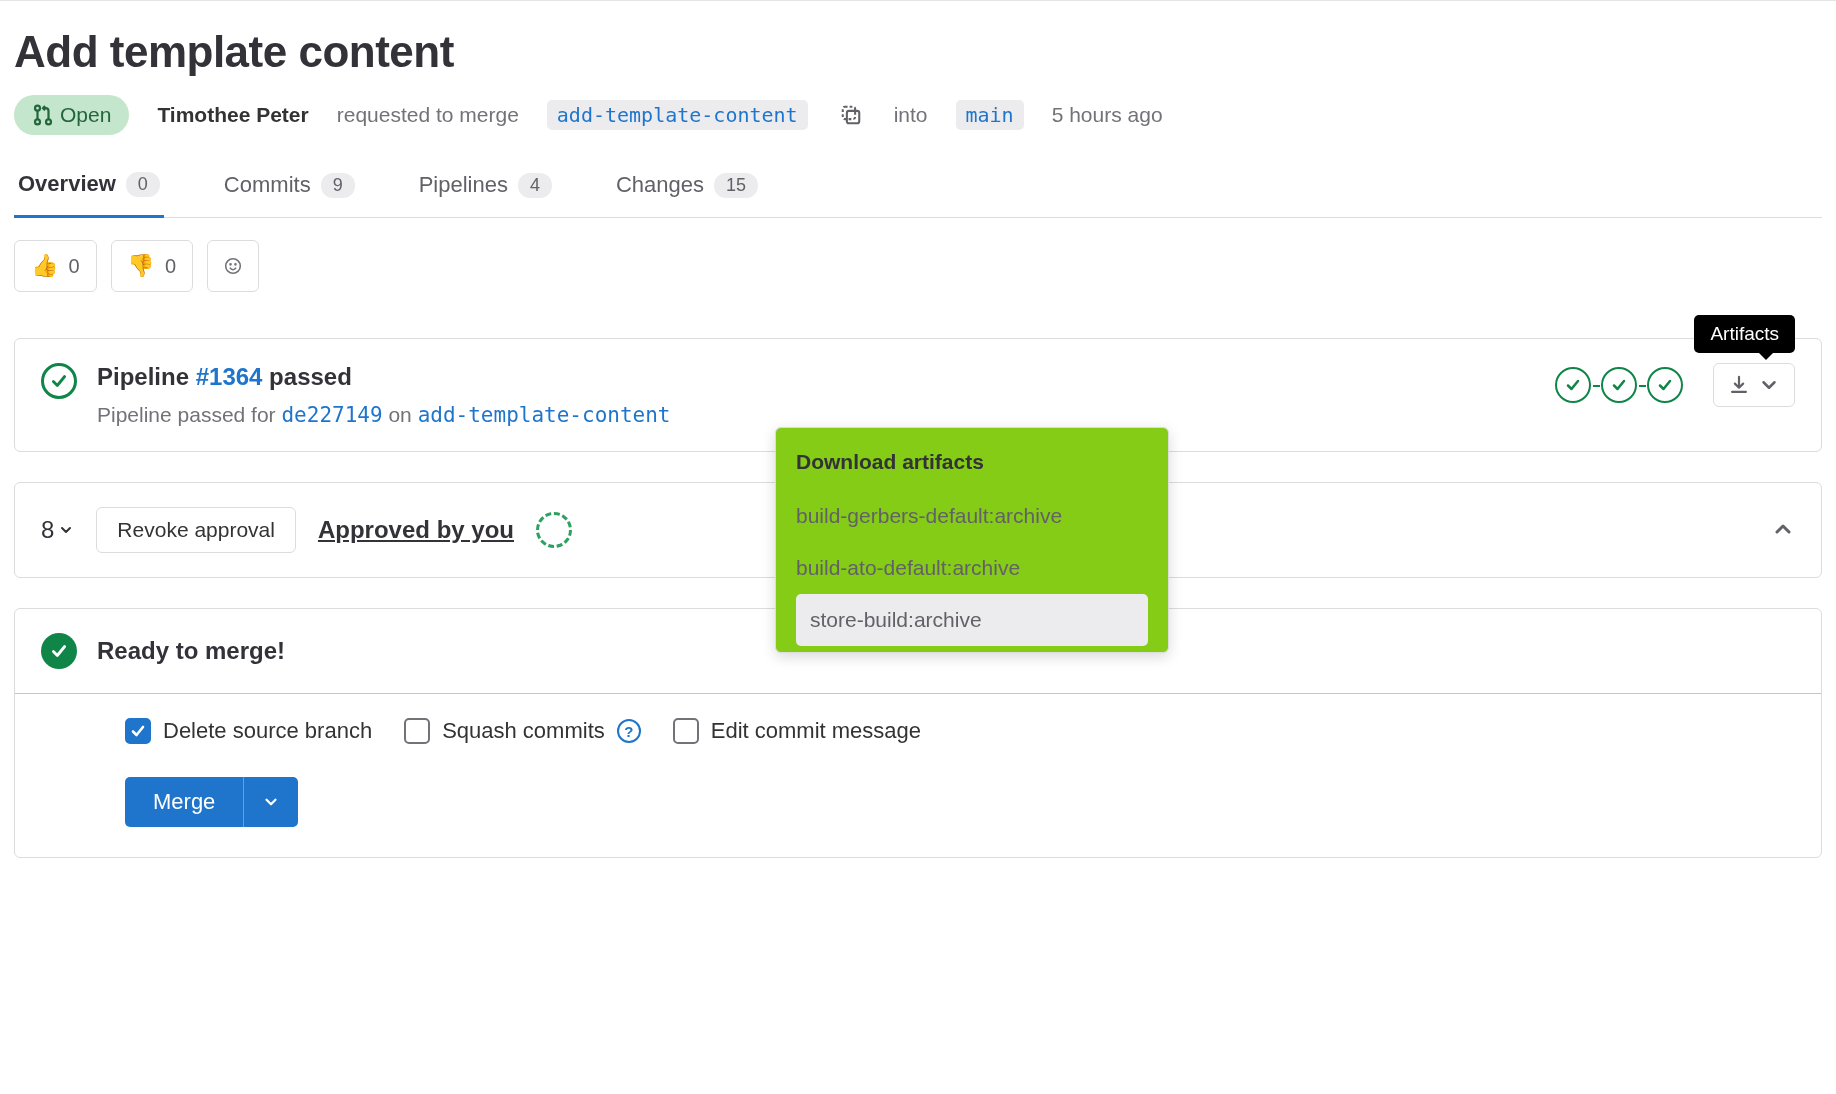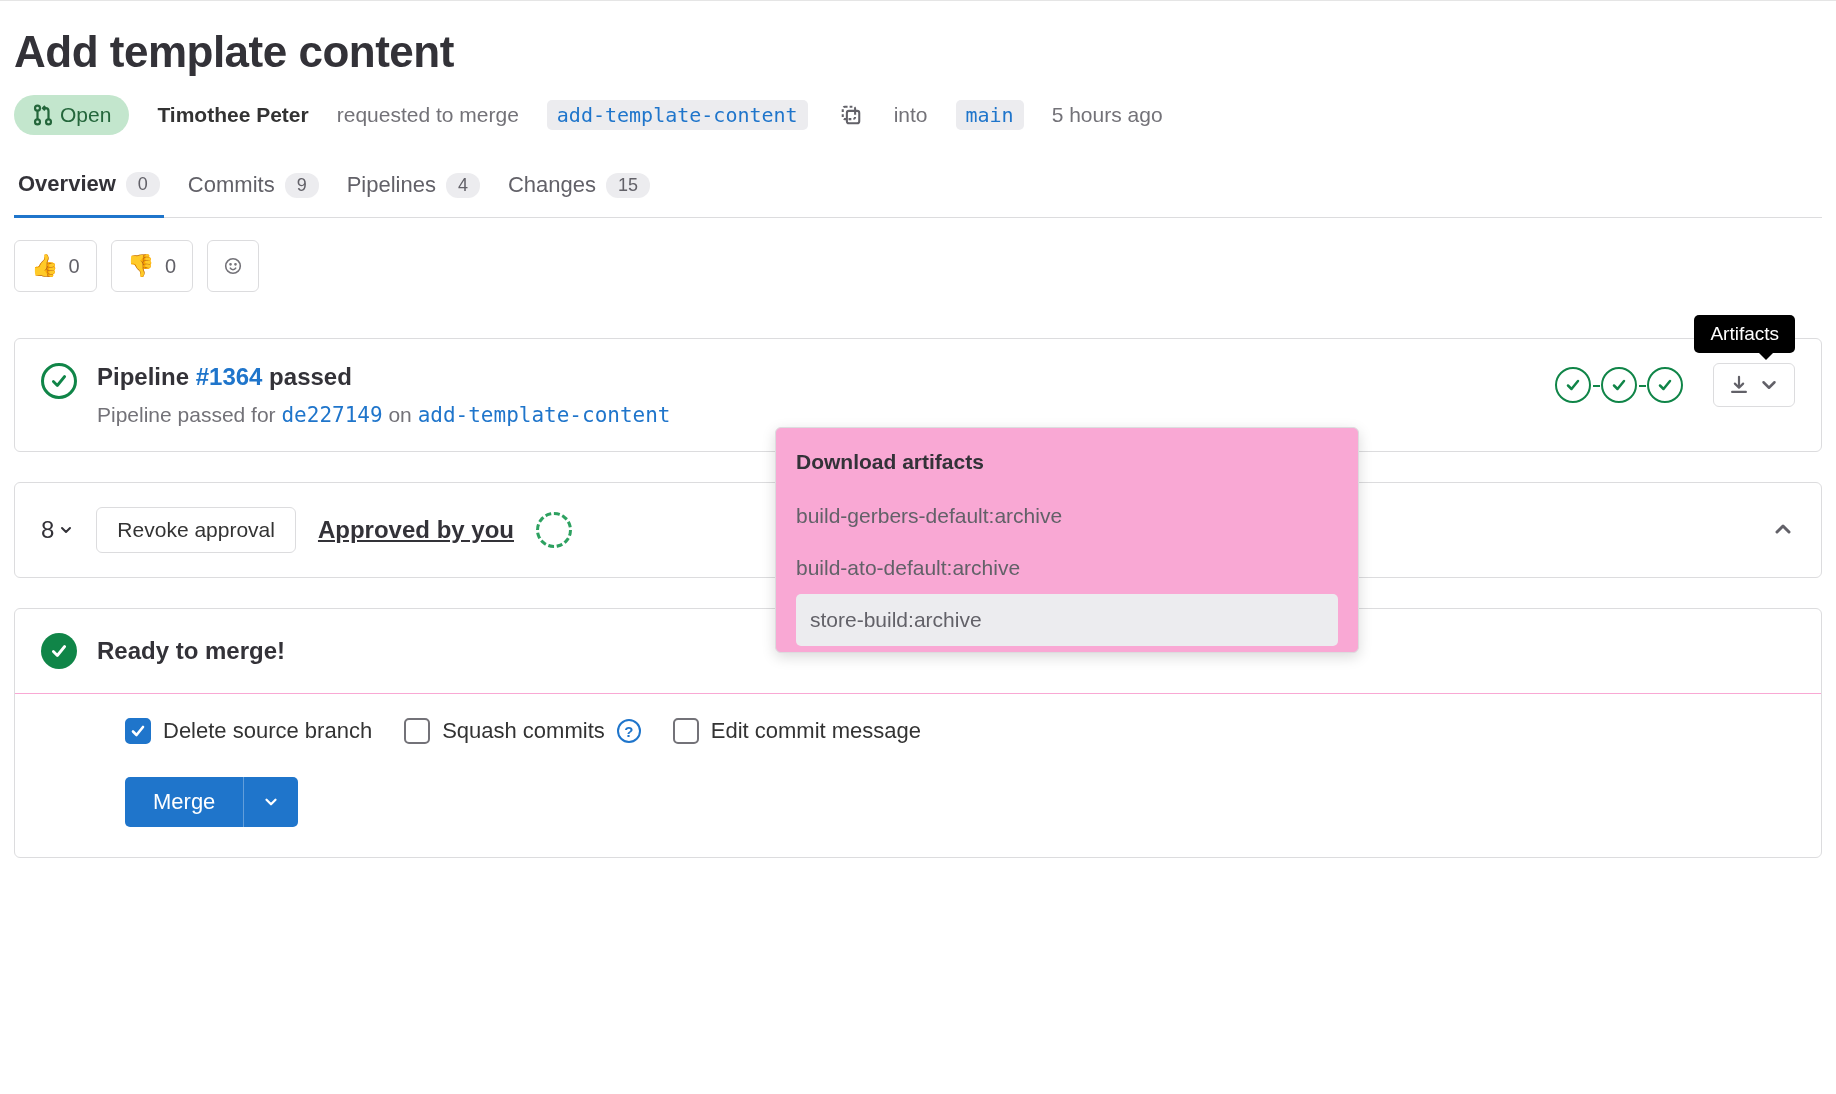--- a/index.html
+++ b/index.html
@@ -25,21 +25,21 @@
 .branch-chip {
   font-family: "SFMono-Regular", Consolas, monospace;
   background: #ececef; color: #1f75cb; border-radius: 5px;
   padding: 3px 10px; font-size: 20px; display:inline-block;
 }
 .branch-chip.main { color:#1f75cb; }
 .copy-btn { display:inline-flex; align-items:center; justify-content:center; width:30px; height:30px; color:#626168; }
 .copy-btn svg { width:22px; height:22px; }
 
 .tabs {
-  display: flex; gap: 20px; border-bottom: 1px solid #dcdcde; margin-bottom: 22px;
+  display: flex; gap: 56px; border-bottom: 1px solid #dcdcde; margin-bottom: 22px;
 }
 .tab { display:flex; align-items:center; gap:10px; padding: 0 4px 18px 4px; font-size:22px; color:#626168; cursor:pointer; }
 .tab.active { color:#333238; font-weight:700; border-bottom: 3px solid #1f75cb; margin-bottom:-1px; }
 .count-pill { background:#ececef; color:#626168; border-radius:12px; padding:2px 12px; font-size:18px; font-weight:500; min-width:30px; text-align:center; }
 
 .reaction-row { display:flex; gap:14px; margin-bottom: 46px; }
 .reaction-btn { display:inline-flex; align-items:center; gap:10px; border:1px solid #dcdcde; border-radius:6px; padding: 9px 16px; background:#fff; font-size:22px; cursor:pointer; }
 .emoji-btn { width:52px; height:52px; display:inline-flex; align-items:center; justify-content:center; }
 .reaction-count { color:#626168; font-size:20px; }
 
@@ -67,21 +67,21 @@
   position:absolute; bottom: calc(100% + 10px); right:0;
   background:#000; color:#fff; font-size:19px; padding:8px 16px; border-radius:5px; white-space:nowrap;
 }
 .tooltip::after {
   content:""; position:absolute; top:100%; right:22px; border:7px solid transparent;
   border-top-color:#000;
 }
 
 .dropdown {
   position:absolute; top: 88px; left: 760px;
-  width: 584px; background:#f9a8d4; border:1px solid #dcdcde; border-radius:6px;
+  width: 394px; background:#84cc16; border:1px solid #dcdcde; border-radius:6px;
   box-shadow: 0 4px 14px rgba(0,0,0,0.15); z-index:20; padding:6px 0;
 }
 .dropdown-header { font-size:21px; font-weight:700; padding:16px 20px; }
 .dropdown-item { font-size:21px; color:#626168; padding:14px 20px; cursor:pointer; }
 .dropdown-item:hover, .dropdown-item.hovered { background:#ececef; border-radius:5px; margin:0 20px; padding:14px 14px; }
 
 .approval-card { display:flex; align-items:center; gap:22px; }
 .approver-count { display:inline-flex; align-items:center; gap:4px; font-size:24px; font-weight:500; cursor:pointer; }
 .btn-outline { border:1px solid #dcdcde; border-radius:6px; background:#fff; padding:10px 20px; font-size:21px; cursor:pointer; color:#333; }
 .approved-text { font-size:24px; font-weight:700;text-decoration:underline; }

